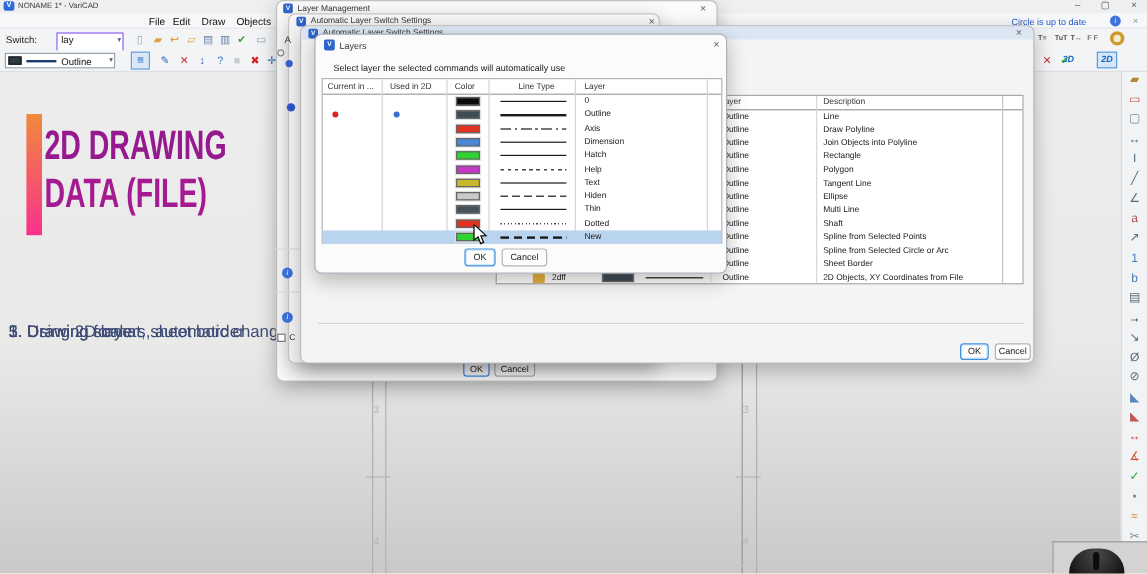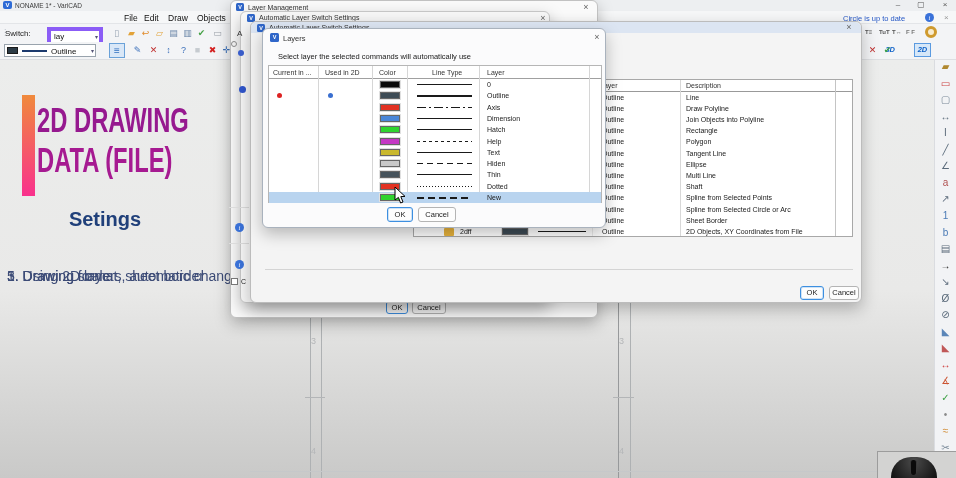--- a/index.html
+++ b/index.html
@@ -14,21 +14,21 @@
   .winctl{top:0;width:16px;height:10px;font-size:8px;line-height:10px;text-align:center;color:#555}
   #menubar{left:0;top:11px;width:956px;height:13px;background:#f6f7f8;border-bottom:1px solid #e3e5e8;z-index:5}
   .upd-text{left:843px;top:3px;font-size:7.5px;color:#2456c4}
   .upd-info{left:925px;top:2px;width:9px;height:9px;border-radius:50%;background:#3a72d9;color:#fff;
             font-size:6.5px;line-height:9px;text-align:center;font-style:italic;font-family:"Liberation Serif",serif}
   .upd-x{left:944px;top:2px;font-size:8px;color:#999}
   #cmdbar{left:0;top:24px;width:956px;height:18px;background:#f3f4f6;z-index:5}
   #stylebar{left:0;top:42px;width:956px;height:18px;background:#f3f4f6;border-bottom:1px solid #dddfe2;z-index:5}
   .drag{left:1px;top:4px;font-size:8px;color:#b8bfc8}
   .cmd-label{left:5px;top:5px;font-size:8px;color:#222}
-  .cmd-input{left:47px;top:3px;width:56px;height:20px;background:#fff;border:4px solid #8b5cf6}
+  .cmd-input{left:47px;top:3px;width:56px;height:20px;background:#fff;border:1px solid #8b5cf6}
   .cmd-value{left:3px;top:1px;font-size:8px;color:#111}
   .dd{right:1px;top:2px;font-size:6px;color:#557}
   .style-combo{left:4px;top:2px;width:92px;height:13px;background:#fff;border:1px solid #99a3ad}
   .sw{left:2px;top:2px;width:11px;height:7px;background:#2c3b46;border:1px solid #1a1a1a}
   .ln{left:17px;top:5px;width:25px;height:2px;background:#1c3a6e}
   .style-value{left:46px;top:1.5px;font-size:8px;color:#111}
   .layers-btn{left:109px;top:1px;width:16px;height:15px;border:1px solid #6aa1d8;background:#d9e7f7;
               color:#2f6fc0;font-size:10px;line-height:13px;text-align:center;font-weight:700}
   .btn2d{left:914px;top:1px;width:17px;height:14px;border:1px solid #5a9ae0;background:#d6e7f8;color:#0f62c8;
          font-size:7.5px;font-weight:700;font-style:italic;text-align:center;line-height:12px}
@@ -110,21 +110,20 @@
         <div class="zlabel" style="position: absolute; box-sizing: border-box; white-space: nowrap; left: 619px; top: 276px;">3</div>
         <div class="zlabel" style="position: absolute; box-sizing: border-box; white-space: nowrap; left: 311px; top: 386px;">4</div>
         <div class="zlabel" style="position: absolute; box-sizing: border-box; white-space: nowrap; left: 619px; top: 386px;">4</div>
       </div>
   </div>
 
   <div id="overlay">
     <div class="gradbar"></div>
     <div class="ovt" style="top:43px">2D DRAWING</div>
     <div class="ovt" style="top:83px;color:#a61a91">DATA  (FILE)</div>
-    <div class="ovsub">Setings</div>
     <div id="ovlist">
         <div class="ovitem">1. Drawing format, sheet border</div>
         <div class="ovitem">5. Drawing scale</div>
         <div class="ovitem">3. Using 2D layers, automatic changes of 2D layers</div>
       </div>
   </div>
 
   <div id="titlebar">
     <div class="logo">V</div>
     <div class="apptitle">NONAME 1* - VariCAD</div>

